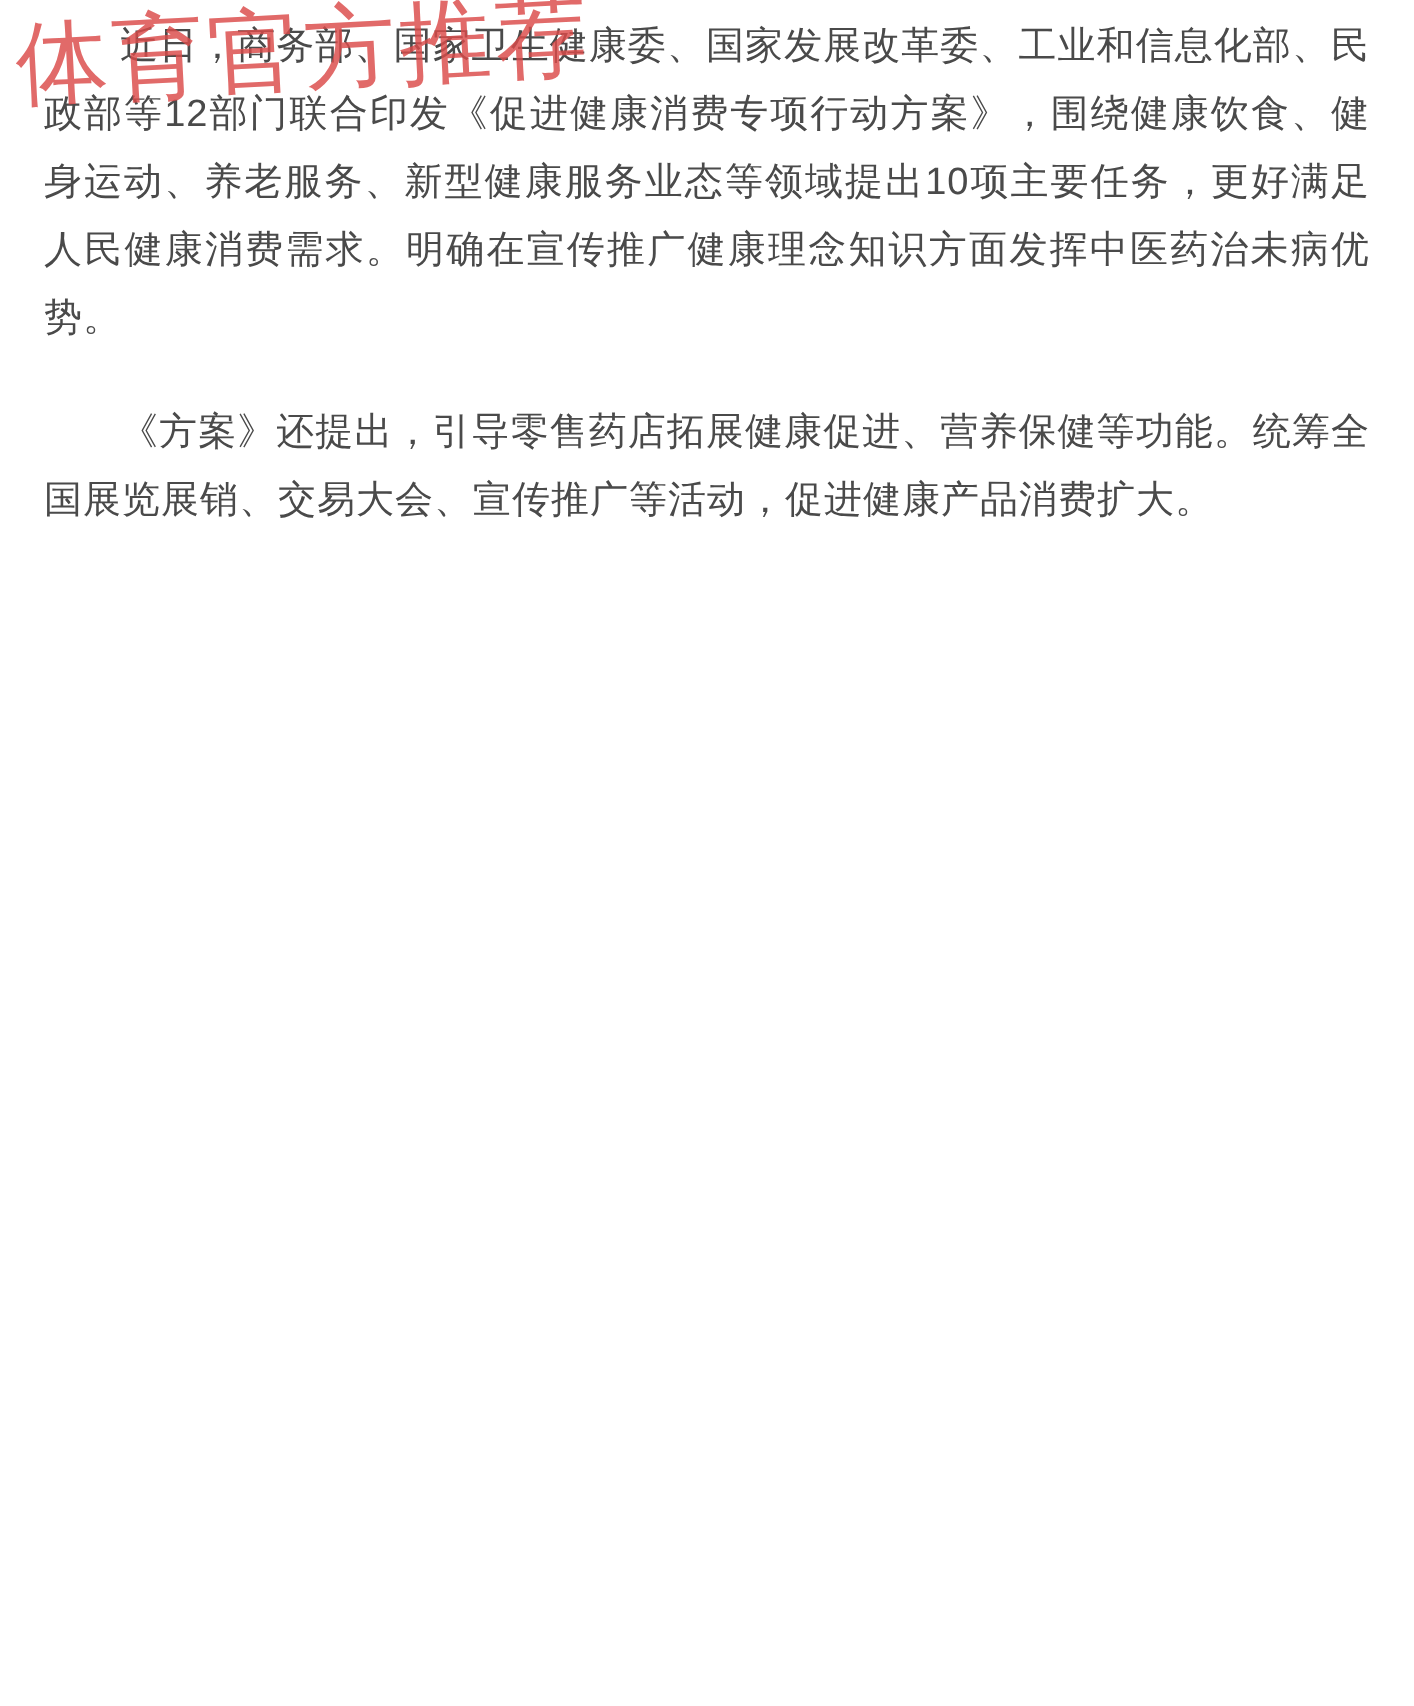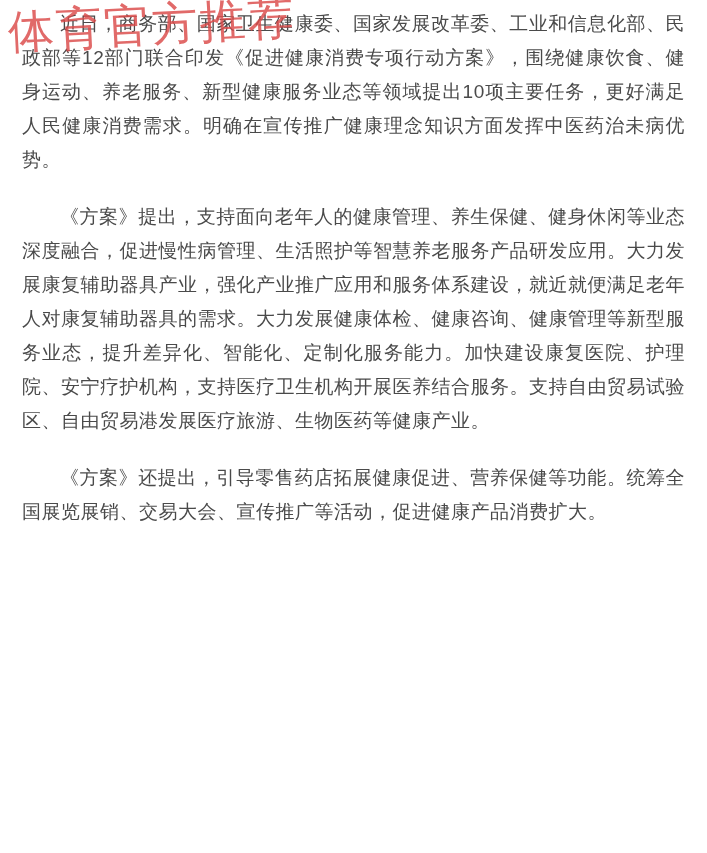--- a/index.html
+++ b/index.html
@@ -43,16 +43,15 @@
     pointer-events: none;
   }
 </style>
 </head>
 <body>
 
 <div class="page">
   <div class="watermark" style="color: rgb(219, 74, 73); opacity: 0.82; transform: rotate(-3deg);">体育官方推荐</div>
   <div class="article">
       <p class="para">近日，商务部、国家卫生健康委、国家发展改革委、工业和信息化部、民政部等12部门联合印发《促进健康消费专项行动方案》，围绕健康饮食、健身运动、养老服务、新型健康服务业态等领域提出10项主要任务，更好满足人民健康消费需求。明确在宣传推广健康理念知识方面发挥中医药治未病优势。</p>
-      <p class="para">《方案》提出，支持面向老年人的健康管理、养生保健、健身休闲等业态深度融合，促进慢性病管理、生活照护等智慧养老服务产品研发应用。大力发展康复辅助器具产业，强化产业推广应用和服务体系建设，就近就便满足老年人对康复辅助器具的需求。大力发展健康体检、健康咨询、健康管理等新型服务业态，提升差异化、智能化、定制化服务能力。加快建设康复医院、护理院、安宁疗护机构，支持医疗卫生机构开展医养结合服务。支持自由贸易试验区、自由贸易港发展医疗旅游、生物医药等健康产业。</p>
       <p class="para">《方案》还提出，引导零售药店拓展健康促进、营养保健等功能。统筹全国展览展销、交易大会、宣传推广等活动，促进健康产品消费扩大。</p>
     </div>
 </div>
 
 </body></html>

